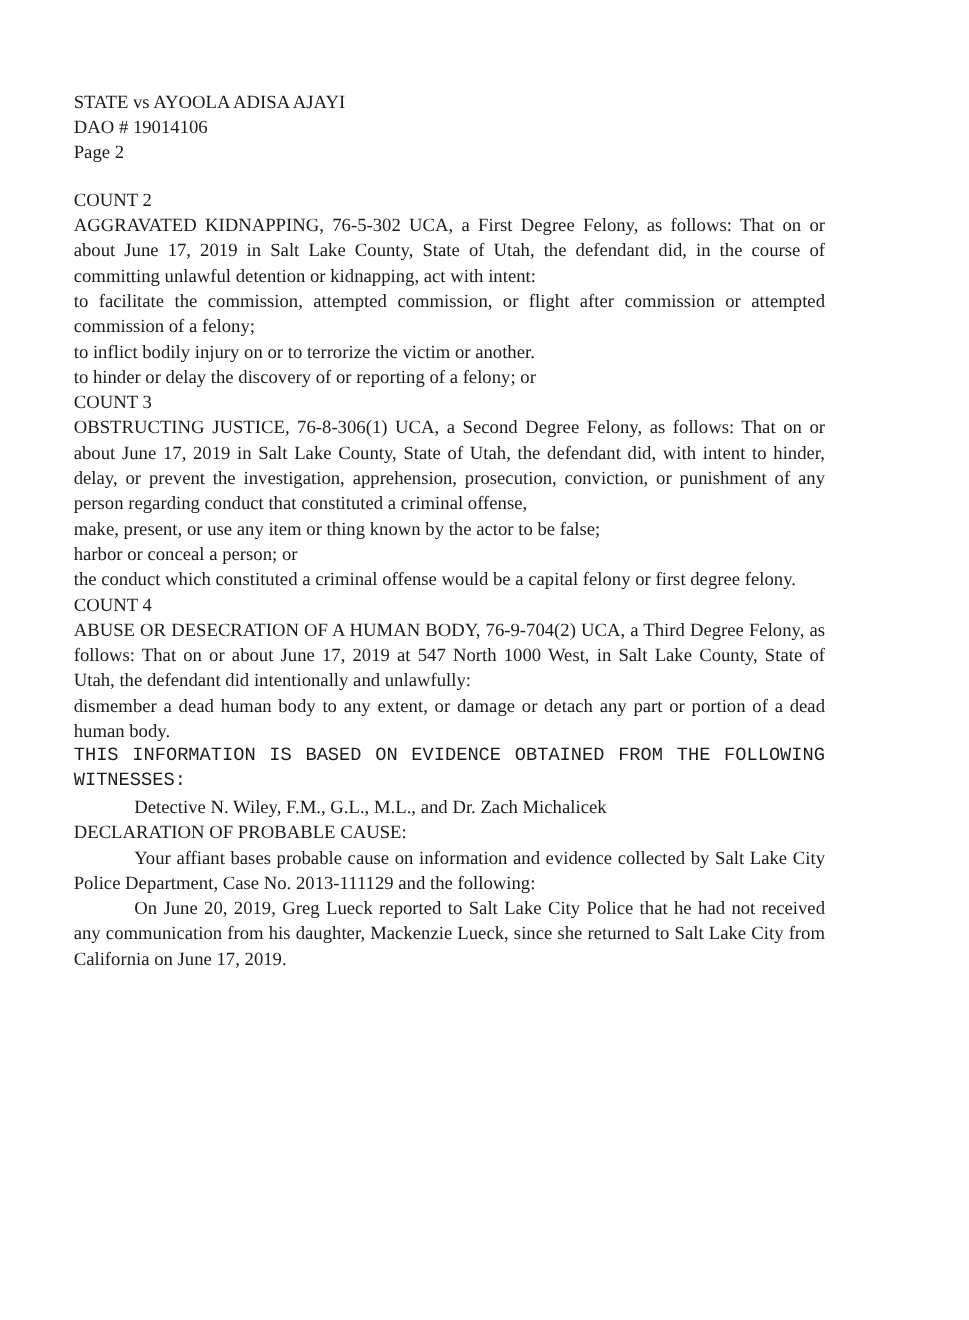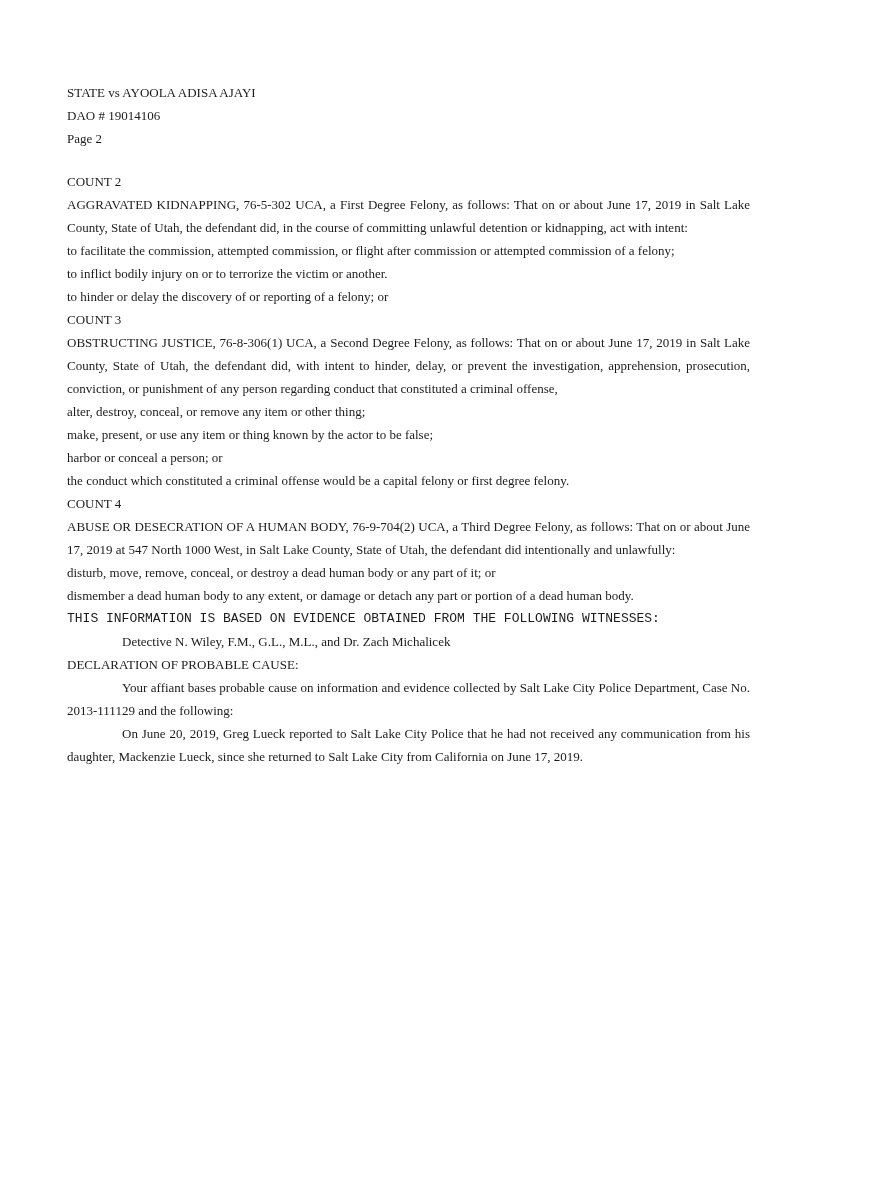--- a/index.html
+++ b/index.html
@@ -8,21 +8,21 @@
     background: #ffffff;
   }
   .page {
     position: relative;
     width: 826px;
     height: 1200px;
     box-sizing: border-box;
     background: #ffffff;
     padding: 81px 76px 0 67px;
     font-family: "Liberation Serif", "DejaVu Serif", serif;
-    font-size: 13px;
+    font-size: 17px;
     line-height: 23px;
     color: #1b1b1b;
     overflow: hidden;
   }
   .page p {
     margin: 0;
   }
   .justify {
     text-align: justify;
   }
@@ -70,30 +70,28 @@
     <p>COUNT 2</p>
     <p class="justify">AGGRAVATED KIDNAPPING, 76-5-302 UCA, a First Degree Felony, as follows:  That on or about June 17, 2019 in Salt Lake County, State of Utah, the defendant did, in the course of committing unlawful detention or kidnapping, act with intent:</p>
     <p class="justify">to facilitate the commission, attempted commission, or flight after commission or attempted commission of a felony;</p>
     <p class="justify">to inflict bodily injury on or to terrorize the victim or another.</p>
     <p class="justify">to hinder or delay the discovery of or reporting of a felony; or</p>
   </div>
 
   <div class="count-section">
     <p>COUNT 3</p>
     <p class="justify">OBSTRUCTING JUSTICE, 76-8-306(1) UCA, a Second Degree Felony, as follows:  That on or about June 17, 2019 in Salt Lake County, State of Utah, the defendant did, with intent to hinder, delay, or prevent the investigation, apprehension, prosecution, conviction, or punishment of any person regarding conduct that constituted a criminal offense,</p>
-    <p class="justify">alter, destroy, conceal, or remove any item or other thing;</p>
     <p class="justify">make, present, or use any item or thing known by the actor to be false;</p>
     <p class="justify">harbor or conceal a person; or</p>
     <p class="justify">the conduct which constituted a criminal offense would be a capital felony or first degree felony.</p>
   </div>
 
   <div class="count-section">
     <p>COUNT 4</p>
     <p class="justify">ABUSE OR DESECRATION OF A HUMAN BODY, 76-9-704(2) UCA, a Third Degree Felony, as follows:  That on or about June 17, 2019 at 547 North 1000 West, in Salt Lake County, State of Utah, the defendant did intentionally and unlawfully:</p>
-    <p class="justify">disturb, move, remove, conceal, or destroy a dead human body or any part of it; or</p>
     <p class="justify">dismember a dead human body to any extent, or damage or detach any part or portion of a dead human body.</p>
   </div>
 
   <p class="justify witness-heading">THIS INFORMATION IS BASED ON EVIDENCE OBTAINED FROM THE FOLLOWING WITNESSES:</p>
 
   <p class="witness-line">Detective N. Wiley, F.M., G.L., M.L., and Dr. Zach Michalicek</p>
 
   <p class="declaration-heading">DECLARATION OF PROBABLE CAUSE:</p>
 
   <p class="justify indent para-1">Your affiant bases probable cause on information and evidence collected by Salt Lake City Police Department, Case No. 2013-111129 and the following:</p>

